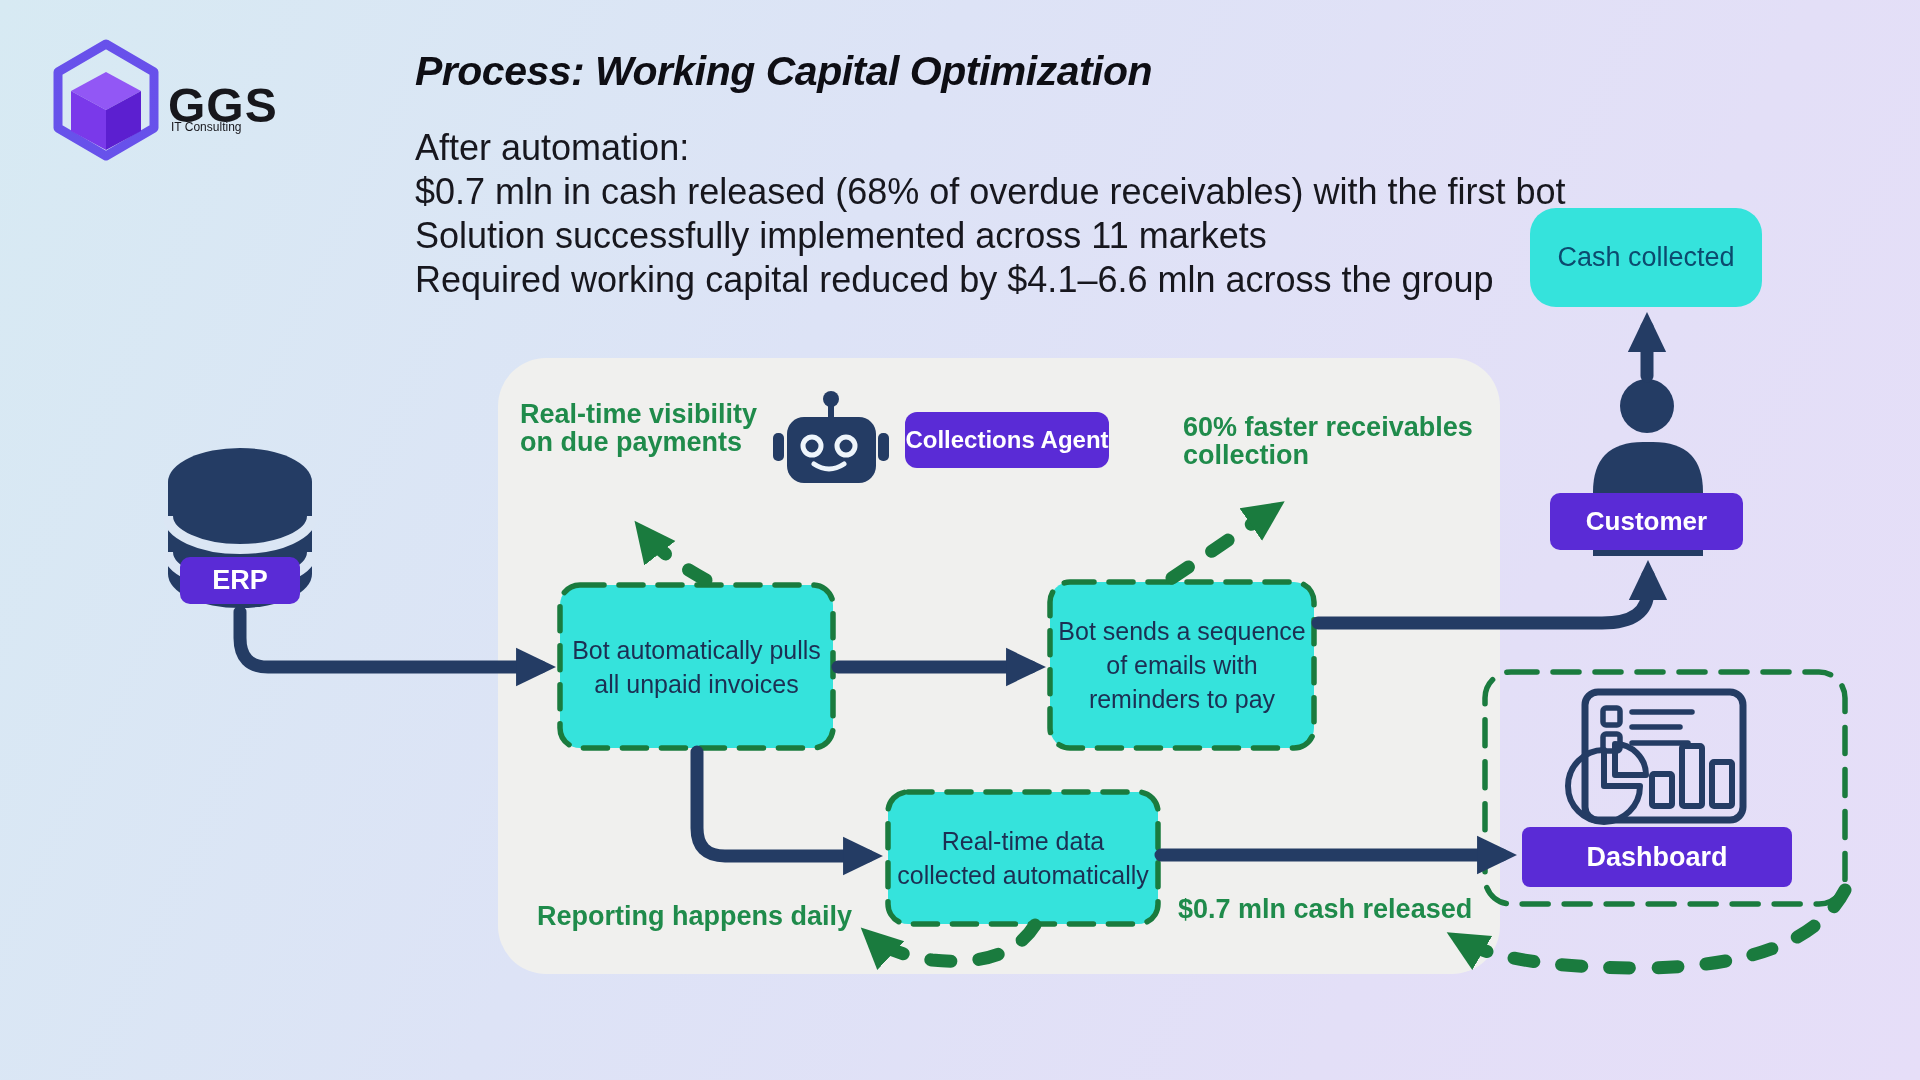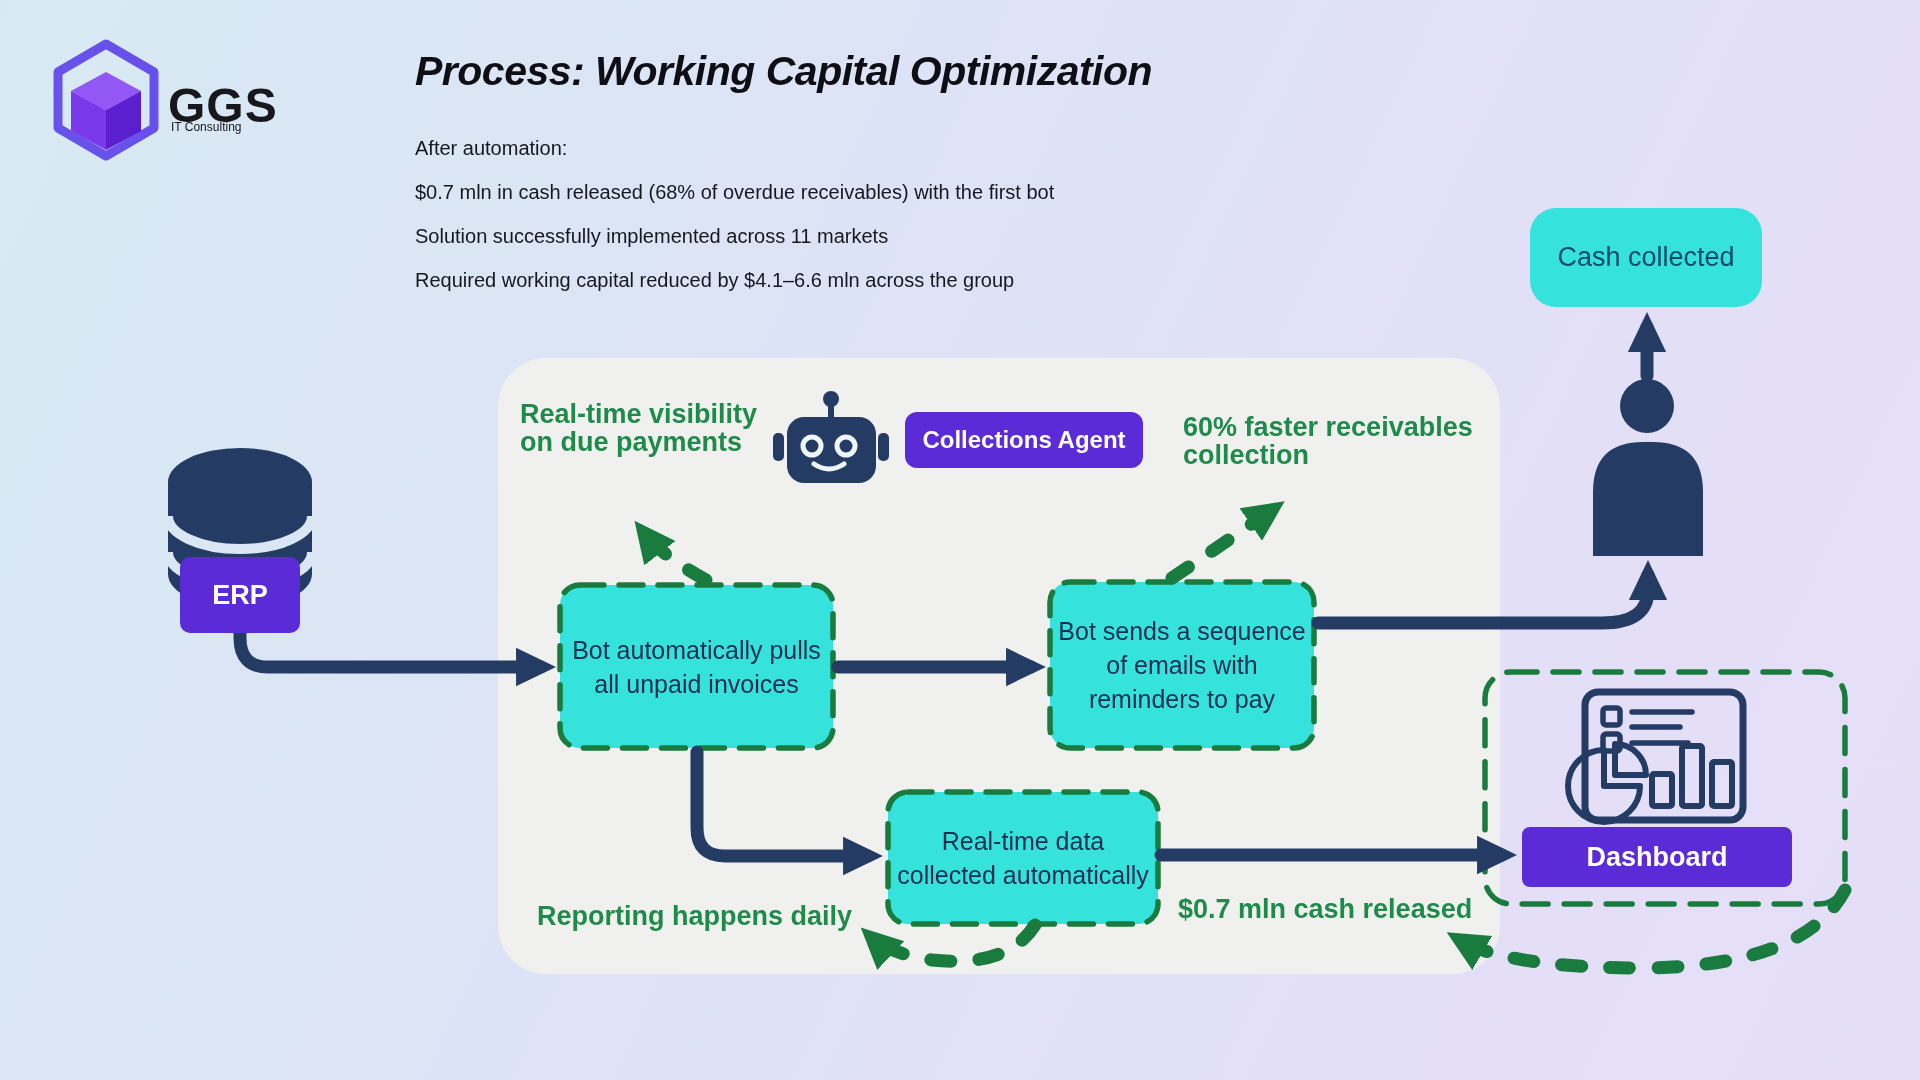--- a/index.html
+++ b/index.html
@@ -10,21 +10,21 @@
   }
   .abs{position:absolute;}
   .panel{
     left:498px;top:358px;width:1002px;height:616px;
     background:#f0f0ee;border-radius:48px;
   }
   svg.overlay{left:0;top:0;width:1920px;height:1080px;pointer-events:none;}
   .brand{left:168px;top:78px;font-size:48px;font-weight:bold;letter-spacing:1px;color:#17171c;}
   .tagline{left:171px;top:120px;font-size:12px;color:#17171c;}
   .title{left:415px;top:48px;font-size:41px;font-weight:bold;color:#0e0e14;letter-spacing:-0.5px;font-style:italic;}
-  .subtitle{left:415px;top:126px;font-size:20px;line-height:44px;color:#17171e;}
+  .subtitle{left:415px;top:126px;font-size:36px;line-height:44px;color:#17171e;}
   .badge{
     display:flex;align-items:center;justify-content:center;
     background:#5a2bd6;color:#ffffff;font-weight:bold;text-align:center;
   }
   .box-label{
     display:flex;align-items:center;justify-content:center;text-align:center;
     font-size:25px;line-height:34px;font-weight:500;color:#1c2f53;padding:0 6px;box-sizing:border-box;
   }
   .cash-box{
     left:1530px;top:208px;width:232px;height:99px;border-radius:26px;background:#35e3dc;
@@ -129,22 +129,23 @@
       <path d="M1172 578 Q1214 550 1272 510" marker-end="url(#mGreen)"></path>
       <path d="M1035 925 Q1008 968 932 960 Q888 953 872 938" marker-end="url(#mGreen)"></path>
       <path d="M1845 890 Q1805 966 1645 968 Q1508 968 1460 940" marker-end="url(#mGreen)"></path>
     </g>
   </svg>
 
   <div class="abs box-label" style="left:560px;top:585px;width:273px;height:163px;">Bot automatically pulls all unpaid invoices</div>
   <div class="abs box-label" style="left:1050px;top:582px;width:264px;height:166px;">Bot sends a sequence of emails with reminders to pay</div>
   <div class="abs box-label" style="left:888px;top:792px;width:270px;height:132px;">Real-time data collected automatically</div>
 
-  <div class="abs badge" style="left:180px;top:557px;width:120px;height:76px;border-radius:10px;font-size:27px;">ERP</div>
-  <div class="abs badge" style="left:905px;top:412px;width:238px;height:56px;border-radius:12px;font-size:24px;">Collections Agent</div>
+  <div class="abs badge" style="left:180px;top:557px;width:120px;height:47px;border-radius:10px;font-size:27px;">ERP</div>
+  <div class="abs badge" style="left:905px;top:412px;width:204px;height:56px;border-radius:12px;font-size:24px;">Collections Agent</div>
+  <div class="abs badge" style="left:1550px;top:493px;width:193px;height:57px;border-radius:10px;font-size:26px;">Customer</div>
   <div class="abs badge" style="left:1522px;top:827px;width:270px;height:60px;border-radius:8px;font-size:27px;">Dashboard</div>
 
   <div class="abs cash-box">Cash collected</div>
 
   <div class="abs green-note" style="left:520px;top:400px;width:255px;">Real-time visibility on due payments</div>
   <div class="abs green-note" style="left:1183px;top:413px;width:330px;">60% faster receivables collection</div>
   <div class="abs green-note" style="left:537px;top:902px;white-space:nowrap;">Reporting happens daily</div>
   <div class="abs green-note" style="left:1178px;top:895px;white-space:nowrap;">$0.7 mln cash released</div>
 
 </div>

